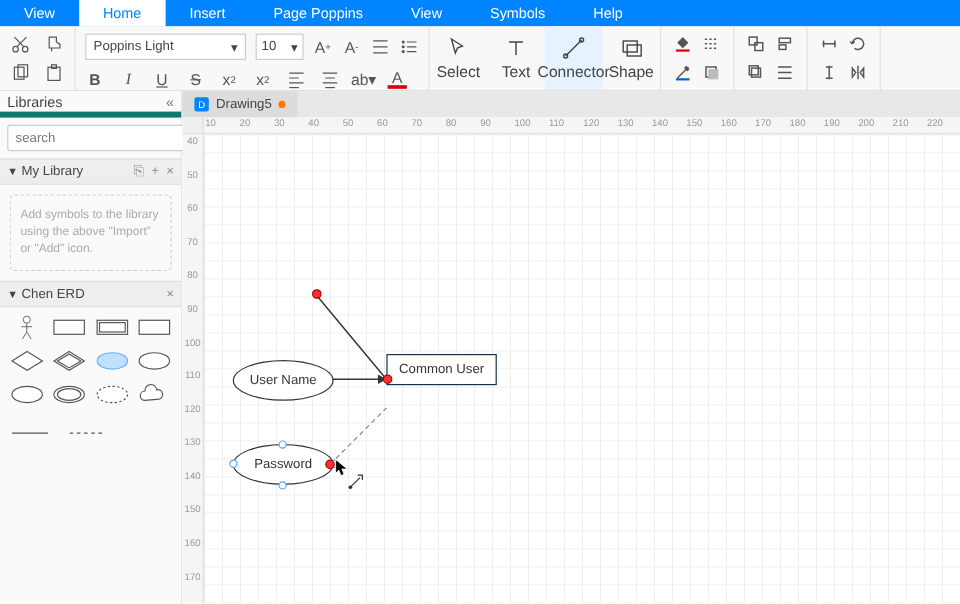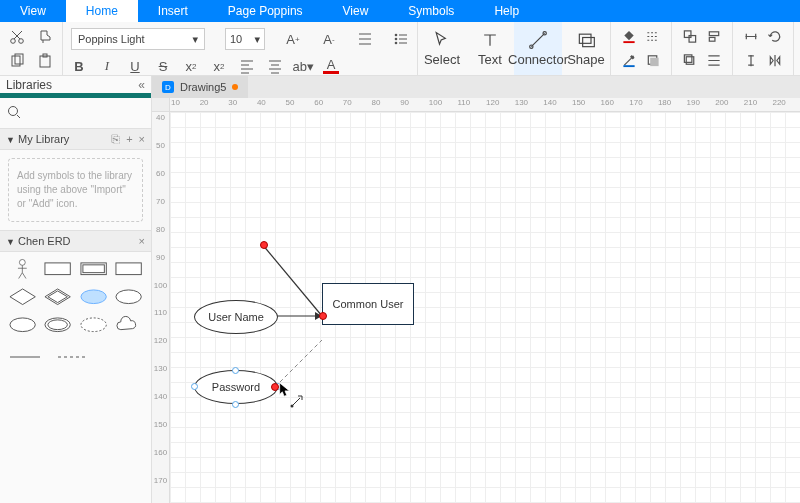--- a/index.html
+++ b/index.html
@@ -112,21 +112,21 @@
     <div class="tb-btn">
             <svg viewBox="0 0 16 16">
               <rect x="3" y="3" width="10" height="11" fill="none" stroke="#555"></rect>
               <rect x="6" y="1" width="4" height="3" fill="none" stroke="#555"></rect>
             </svg>
           </div>
    </div>
   </div>
 
   <div class="tb-group" style="flex-direction:column;align-items:flex-start;gap:4px;padding-top:6px">
-   <div style="display:flex;gap:20px;align-items:center">
+   <div style="display:flex;gap:8px;align-items:center">
     <div class="font-select">
             <span>Poppins Light</span>
             <span>▾</span>
           </div>
     <div class="size-select">
             <span>10</span>
             <span>▾</span>
           </div>
     <div class="fmt-btn">A<sup style="font-size:8px">+</sup></div>
     <div class="fmt-btn">A<sup style="font-size:8px">-</sup></div>
@@ -282,20 +282,21 @@
  </div>
 
  <div class="body">
 
   <div class="sidebar">
    <div class="lib-hdr">
     <span>Libraries</span>
     <span class="collapse">«</span>
    </div>
    <div class="search-row">
+    <input placeholder="search" style="">
     <span class="mag"><svg viewBox="0 0 16 16" width="16" height="16">
               <circle cx="7" cy="7" r="4.5" fill="none" stroke="#555"></circle>
               <path d="M11 11l3 3" stroke="#555"></path>
             </svg></span>
    </div>
    <div class="section-hdr">
     <span><span style="font-size:9px">▼</span> <span>My Library</span></span>
     <span class="tools">
      <span>⎘</span>
      <span>+</span>
@@ -448,21 +449,21 @@
       <path d="M145 200 L152 204 L145 208 z" fill="#333"></path>
       <line x1="105" y1="275" x2="152" y2="228" stroke="#888" stroke-width="1" stroke-dasharray="4 3"></line>
      </svg>
 
      <div class="conn-pt" style="left:90px;top:129px"></div>
 
      <div class="shape ellipse" style="left:24px;top:188px;width:84px;height:34px">
               <span>User Name</span>
             </div>
 
-     <div class="shape rect" style="left:152px;top:171px;width:92px;height:42px">
+     <div class="shape rect" style="left:152px;top:183px;width:92px;height:26px">
               <span>Common User</span>
             </div>
      <div class="conn-pt" style="left:149px;top:200px"></div>
 
      <div class="shape ellipse" style="left:24px;top:258px;width:84px;height:34px">
               <span>Password</span>
             </div>
      <div class="handle" style="left:21px;top:271px"></div>
      <div class="handle" style="left:105px;top:271px"></div>
      <div class="handle" style="left:62px;top:255px"></div>

